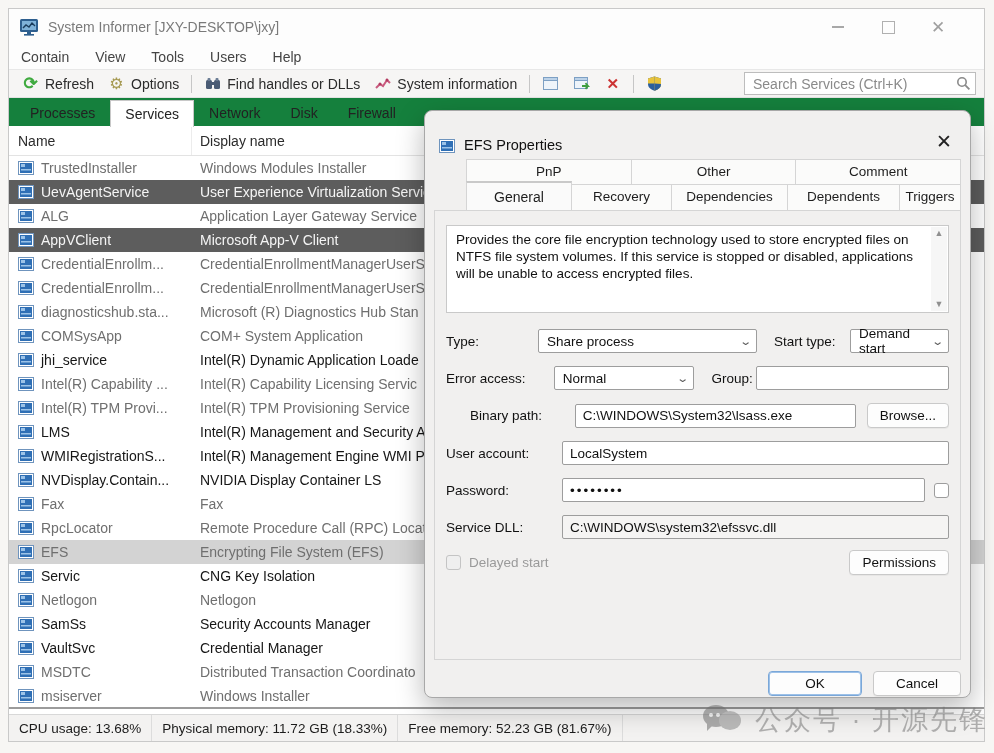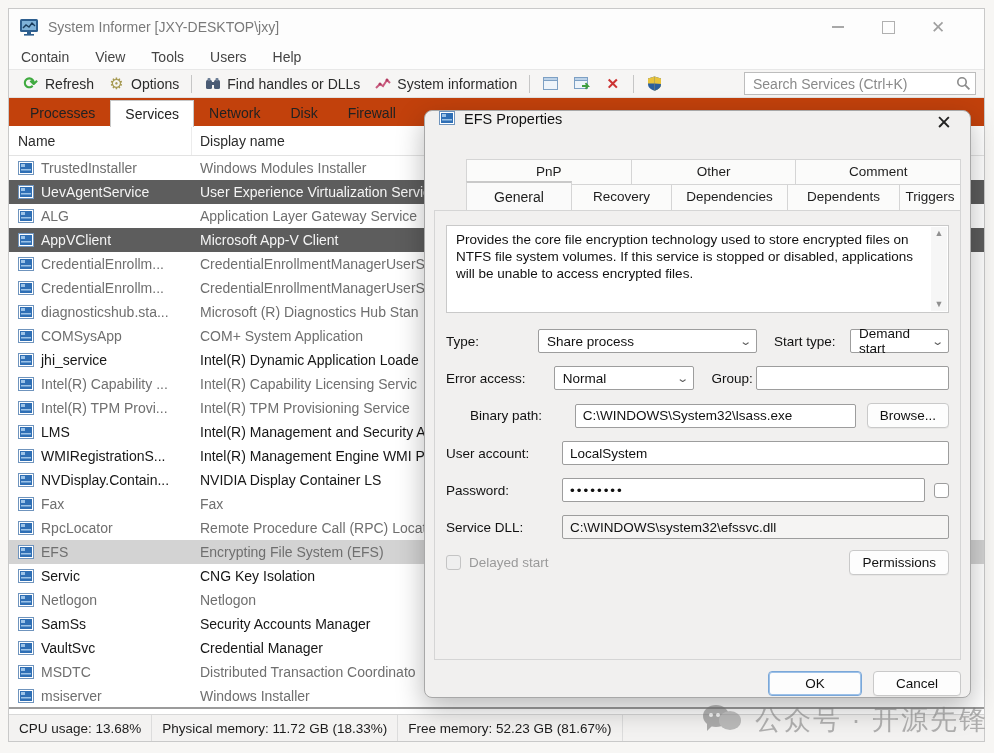--- a/index.html
+++ b/index.html
@@ -29,21 +29,21 @@
   .tool-sep { width:1px; height:18px; background:#c6c6c6; margin:0 5px; }
   .tool-ico { width:17px; height:16px; display:inline-flex; align-items:center; justify-content:center; }
   .refresh-glyph { color:#3faa3f; font-size:17px; font-weight:bold; line-height:1; }
   .gear-glyph { color:#a69a52; font-size:16px; line-height:1; }
   .redx-glyph { color:#cc3333; font-size:15px; font-weight:bold; line-height:1; }
   .toolbar-spacer { flex:1; }
   .searchbox { width:232px; height:23px; background:#fff; border:1px solid #bdbdbd; display:flex; align-items:center; padding:0 4px 0 8px; margin-right:2px; }
   .searchbox input { flex:1; border:none; outline:none; font-size:14px; color:#333; font-family:"Liberation Sans",sans-serif; background:transparent; }
   .searchbox input::placeholder { color:#8a8a8a; }
 
-  .tabbar { height:28px; display:flex; align-items:flex-end; padding-left:6px; background:#c2410c; }
+  .tabbar { height:28px; display:flex; align-items:flex-end; padding-left:6px; background:#15803d; }
   .tab { padding:4px 14px 5px; font-size:14px; color:#222; border:1px solid transparent; border-bottom:none; cursor:default; }
   .tab.selected { background:#fff; border-color:#c8c8c8; position:relative; top:1px; padding-top:5px; }
 
   .grid-header { height:30px; display:flex; align-items:center; background:#fff; border-bottom:1px solid #e3e3e3; font-size:14px; color:#2b2b2b; }
   .col-name { width:183px; padding-left:9px; border-right:1px solid #ececec; height:100%; display:flex; align-items:center; }
   .col-display { flex:1; padding-left:8px; }
 
   .rows { background:#fff; height:553px; overflow:hidden; border-bottom:2px solid #9b9b9b; }
   .svc-row { height:24px; display:flex; align-items:center; font-size:14px; }
   .svc-row .cell-name { width:183px; display:flex; align-items:center; gap:7px; padding-left:9px; overflow:hidden; white-space:nowrap; }
@@ -54,21 +54,21 @@
   .svc-row.sel-light { background:#d3d3d3; }
   .svc-ico { width:16px; height:14px; flex:0 0 auto; }
 
   .statusbar { position:absolute; left:0; bottom:0; width:100%; height:27px; background:#f3f2f1; border-top:1px solid #d8d8d8; display:flex; align-items:center; font-size:13.5px; color:#1c1c1c; }
   .status-seg { padding:0 10px; height:100%; display:flex; align-items:center; border-right:1px solid #dcdcdc; }
 
   
   .dialog { position:absolute; left:424px; top:110px; width:547px; height:588px;
             background:#f1f0ef; border:1px solid #a8a8a8; border-radius:8px;
             box-shadow:0 10px 28px rgba(0,0,0,0.28); }
-  .dlg-titlebar { height:42px; display:flex; align-items:flex-start; padding:0 14px; }
+  .dlg-titlebar { height:42px; display:flex; align-items:flex-end; padding:0 14px; }
   .dlg-titlebar .svc-ico { margin-right:9px; }
   .dlg-title { font-size:14.5px; color:#111; flex:1; }
   .dlg-close { font-size:19px; color:#222; cursor:default; padding:0 4px; }
 
   .dlg-tabs { margin:6px 9px 0;padding-left:32px; }
   .tabs-row { display:flex; }
   .dlg-tab { text-align:center; font-size:13.5px; color:#1d1d1d; padding:4px 0 5px; background:#fbfbfa; border:1px solid #d5d5d5; cursor:default; }
   .tabs-row.top .dlg-tab { flex:1; border-bottom:none; }
   .tabs-row.top .dlg-tab + .dlg-tab { border-left:none; }
   .tabs-row.bottom .dlg-tab { border-bottom:none; }

